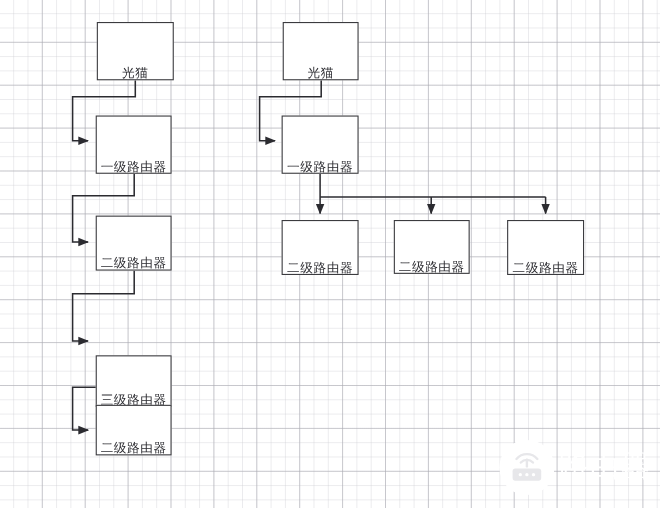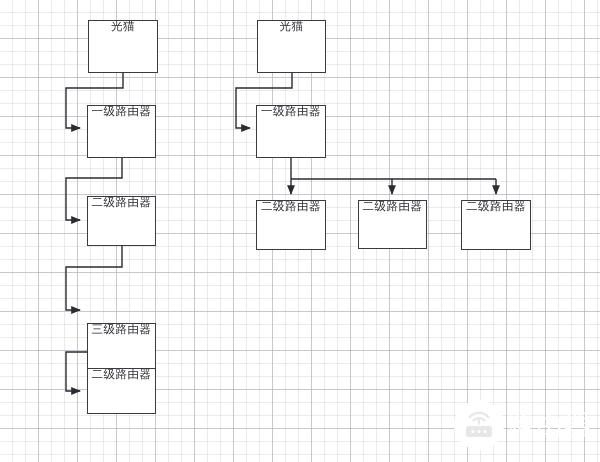--- a/index.html
+++ b/index.html
@@ -37,21 +37,21 @@
     width: 600px;
     height: 462px;
     pointer-events: none;
   }
   .node {
     position: absolute;
     box-sizing: border-box;
     background: #ffffff;
     border: 1.4px solid #3b3b3f;
     display: flex;
-    align-items: flex-start;
+    align-items: flex-end;
     justify-content: center;
     color: #2b2b30;
     font-size: 11.5px;
     letter-spacing: 0.5px;
     line-height: 1;
     white-space: nowrap;
   }
   
   #watermark {
     position: absolute;

